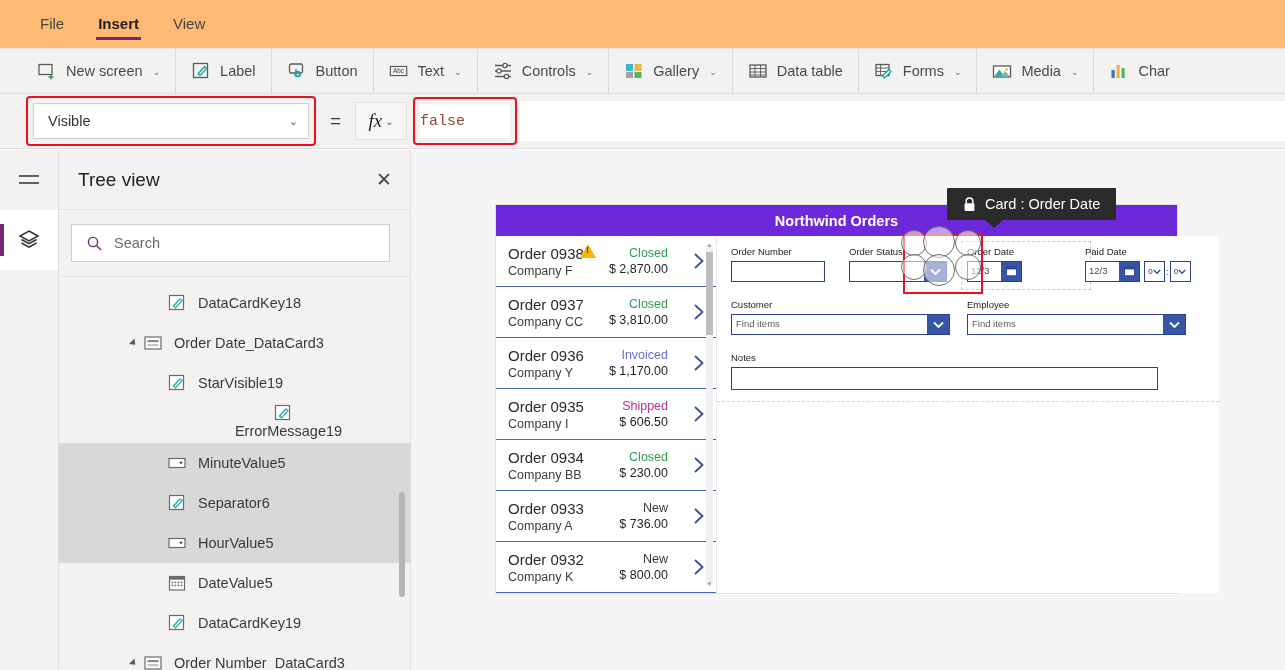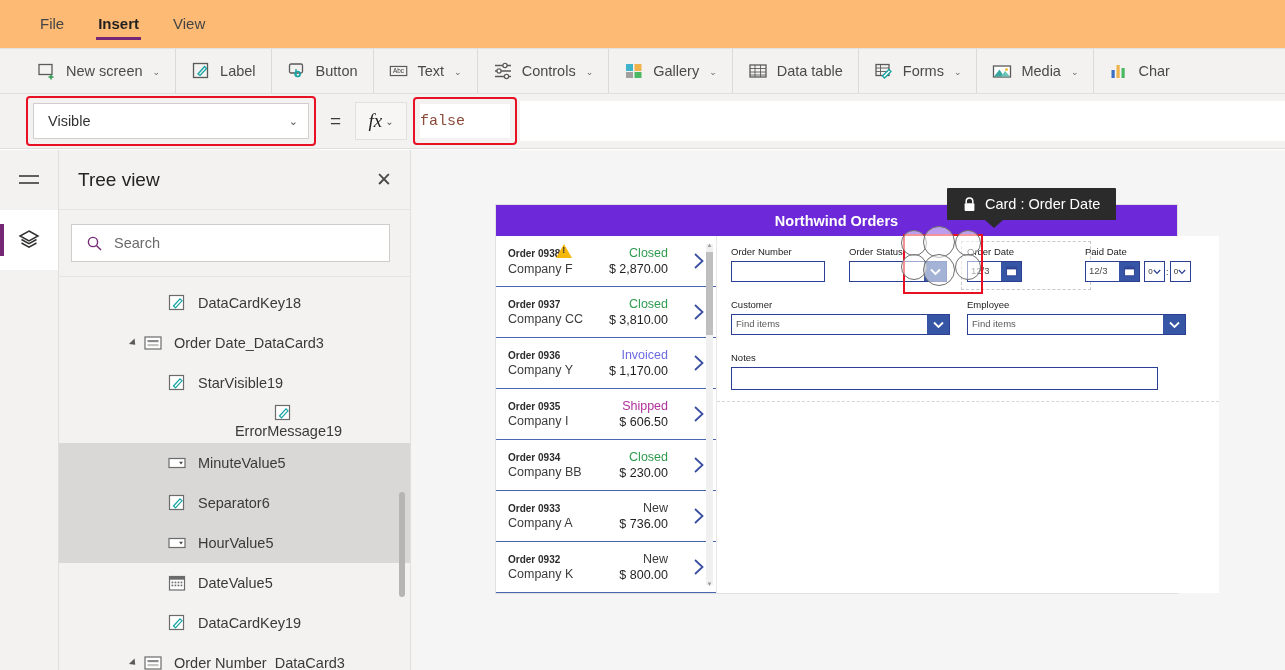--- a/index.html
+++ b/index.html
@@ -252,21 +252,21 @@
   .grow {
     height: 51px;
     border-bottom: 1px solid #4a66b0;
     display: flex; align-items: center;
     padding: 0 6px 0 12px;
     position: relative;
   }
   .grow .col1 { flex: 1; }
   .grow .col2 { text-align: right; margin-right: 20px; }
   .g-title {
-    font-size: 10px; font-weight: bold; color: #2b2b2b;
+    font-size: 15px; font-weight: normal; color: #2b2b2b;
     display: flex; align-items: center; gap: 0px;
   }
   .g-sub { font-size: 12.5px; color: #3c3c3c; margin-top: 2px; }
   .g-status { font-size: 12.5px; }
   .g-amt { font-size: 12.5px; color: #1f1f1f; margin-top: 2px; }
   .g-chev {
     width: 22px; flex: 0 0 22px; display: flex; align-items: center; justify-content: center;
   }
   .warn-tri {
     display: inline-block;

